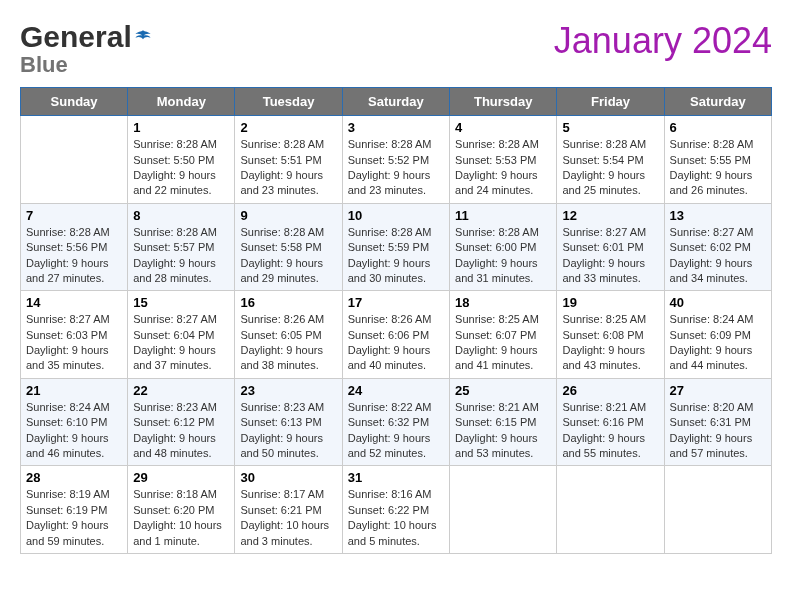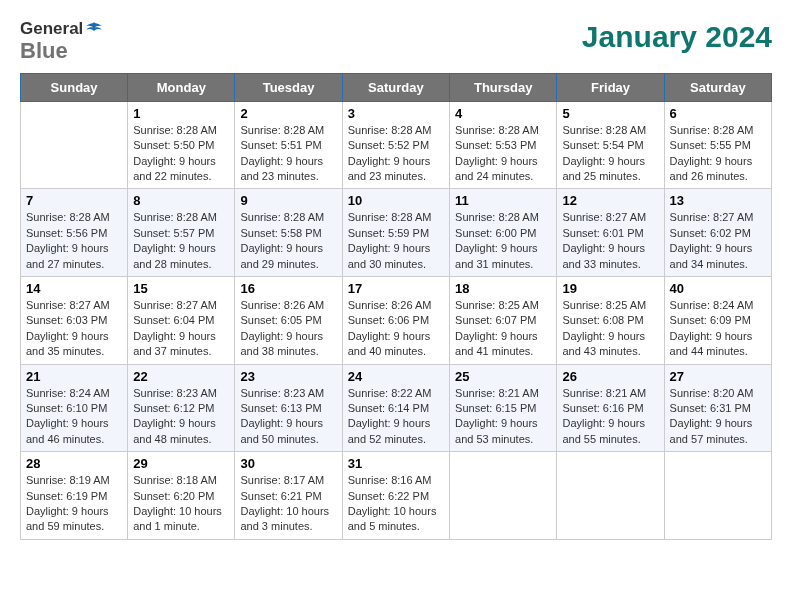--- a/index.html
+++ b/index.html
@@ -16,43 +16,43 @@
       align-items: flex-start;
       margin-bottom: 10px;
     }
     .logo {
       display: flex;
       flex-direction: column;
       align-items: flex-start;
       line-height: 1.1;
     }
     .logo-general {
-      font-size: 17px;
+      font-size: 30px;
       font-weight: bold;
       color: #333;
     }
     .logo-blue {
       font-size: 22px;
       font-weight: bold;
       color: #737373;
     }
     .logo-icon {
       display: inline-block;
       width: 18px;
       height: 18px;
       margin-left: 2px;
       vertical-align: middle;
     }
     .title-block {
       text-align: right;
     }
     .cal-title {
-      font-size: 30px;
-      font-weight: bold;
-      color: #0f766e;
+      font-size: 36px;
+      font-weight: normal;
+      color: #a21caf;
     }
     .cal-subtitle {
       font-size: 15px;
       color: #555;
     }
     table {
       width: 100%;
       border-collapse: collapse;
       font-size: 11.5px;
     }
@@ -289,21 +289,21 @@
         <td>
           <span class="day-number">23</span>
           <div class="day-info" style="white-space: pre-line;">Sunrise: 8:23 AM
 Sunset: 6:13 PM
 Daylight: 9 hours
 and 50 minutes.</div>
         </td>
         <td>
           <span class="day-number">24</span>
           <div class="day-info" style="white-space: pre-line;">Sunrise: 8:22 AM
-Sunset: 6:14 PM
+Sunset: 6:32 PM
 Daylight: 9 hours
 and 52 minutes.</div>
         </td>
         <td>
           <span class="day-number">25</span>
           <div class="day-info" style="white-space: pre-line;">Sunrise: 8:21 AM
 Sunset: 6:15 PM
 Daylight: 9 hours
 and 53 minutes.</div>
         </td>

